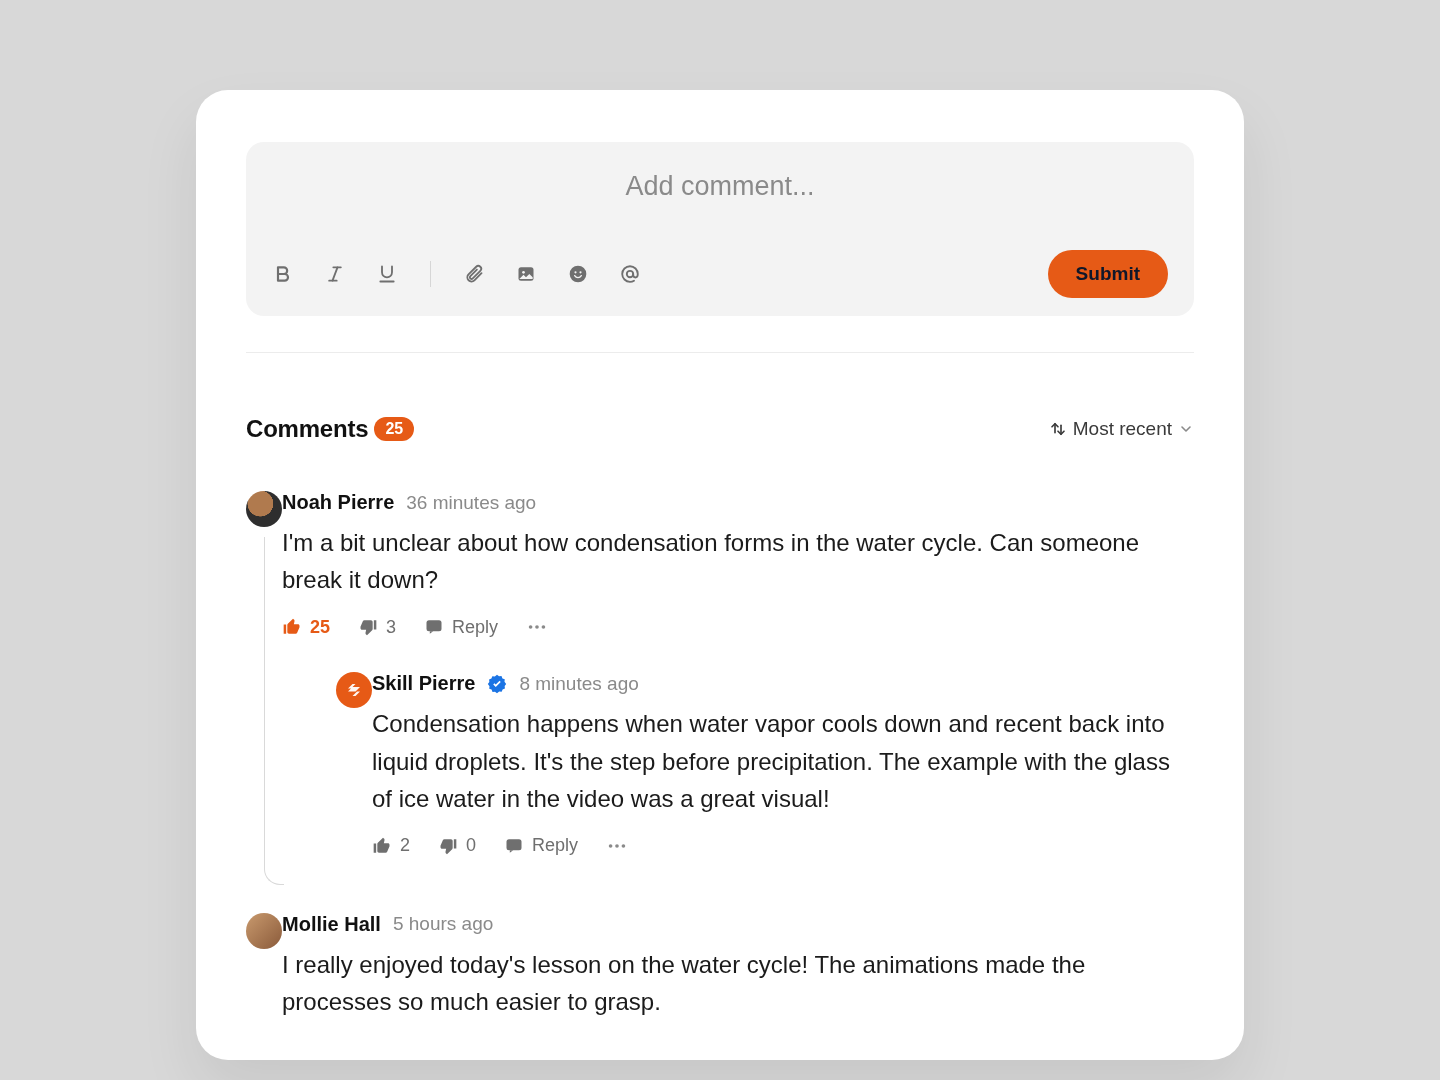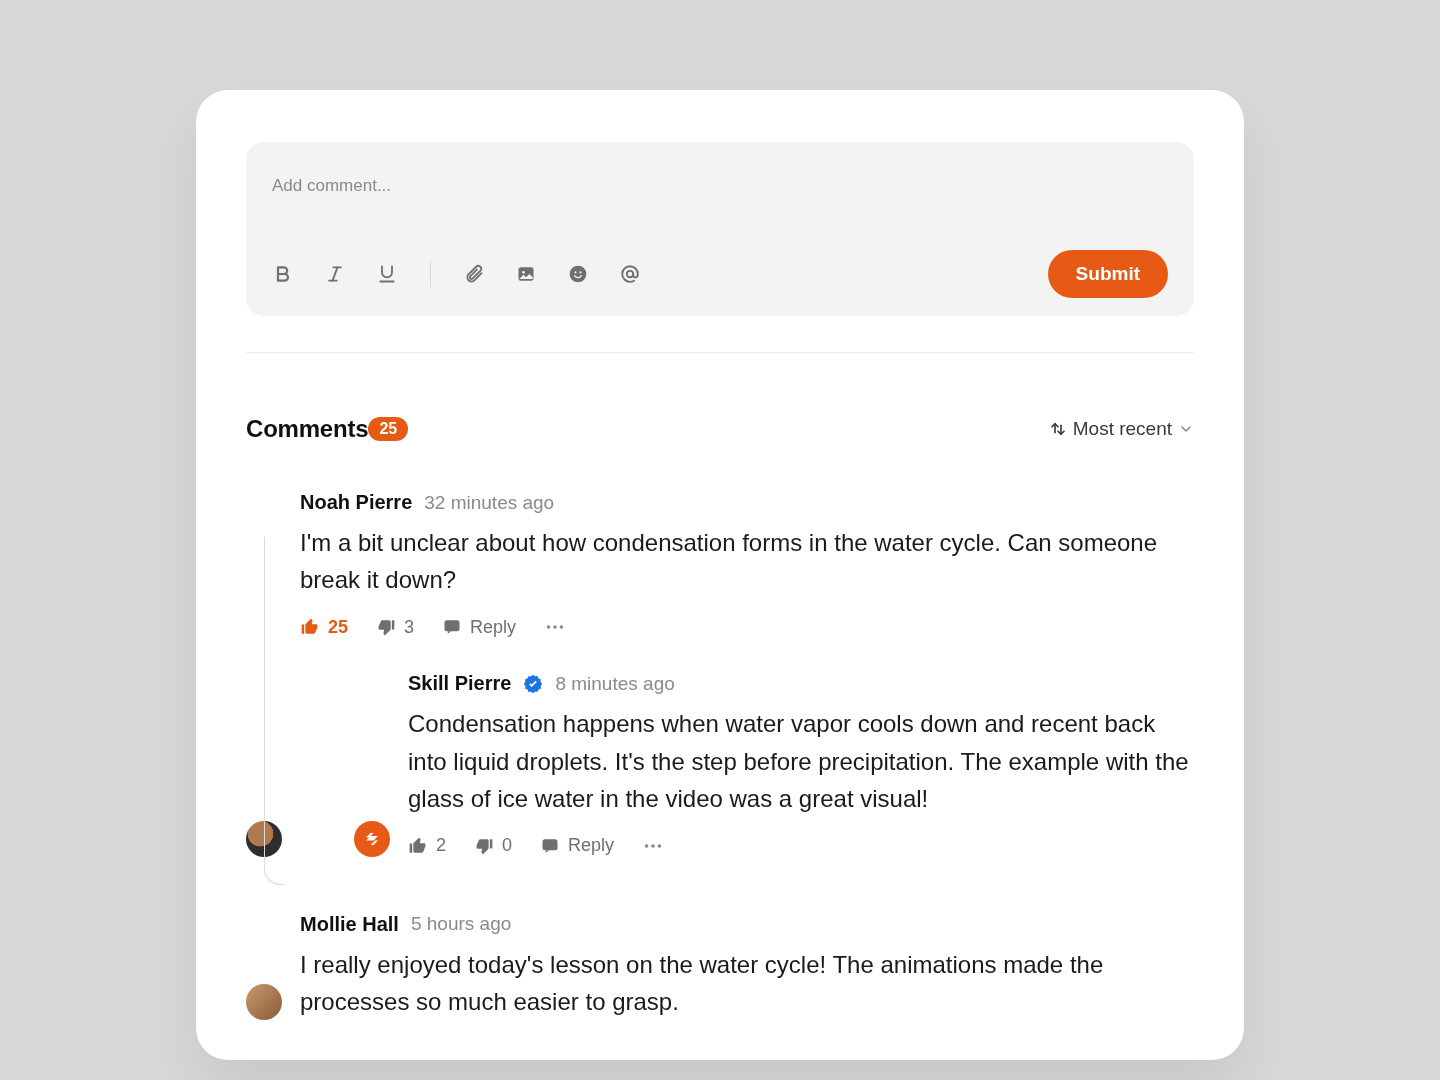--- a/index.html
+++ b/index.html
@@ -25,80 +25,81 @@
 
   
   .composer {
     background: #f3f3f3;
     border-radius: 18px;
     padding: 26px 26px 18px;
   }
   .composer-input {
     border: none;
     background: transparent;
-    font-size: 17px;
+    font-size: 27px;
     color: #111;
     width: 100%;
     outline: none;
     min-height: 36px;
+    text-align: center;
   }
   .composer-input::placeholder { color: #8a8a8a; }
   .composer-row {
     display: flex;
     align-items: center;
     justify-content: space-between;
     margin-top: 46px;
   }
   .toolbar {
     display: flex;
     align-items: center;
     gap: 30px;
   }
   .tool-icon { color: #6f6f6f; display:flex; align-items:center; justify-content:center; width:22px; height:22px; cursor:pointer; }
   .tool-sep { width:1px; height:26px; background:#d6d6d6; margin: 0 2px; }
   .submit-btn {
     background: #e65a16;
-    color: #ffffff;
+    color: #0f172a;
     border: none;
     border-radius: 999px;
     font-size: 19px;
     font-weight: 600;
     padding: 13px 28px;
     cursor: pointer;
     text-align: center;
   }
 
   .divider { height:1px; background:#ececec; margin: 36px 0 0; }
 
   
   .header {
     display: flex;
     align-items: center;
     justify-content: space-between;
     margin-top: 62px;
   }
-  .header-left { display:flex; align-items:center; gap:0; }
+  .header-left { display:flex; align-items:center; gap:6px; }
   .header-title { font-size: 24px; font-weight: 700; letter-spacing: -0.2px; }
   .count-badge {
     background: #e65a16;
     color: #fff;
     font-weight: 700;
     font-size: 16px;
     border-radius: 999px;
     padding: 3px 11px;
   }
   .sort {
     display:flex; align-items:center; gap:6px;
     font-size: 19px; font-weight: 500; color:#3a3a3a; cursor:pointer;
   }
   .sort svg { color:#3a3a3a; }
 
   
   .comments { margin-top: 48px; }
-  .comment { display:flex; gap:18px; position:relative;align-items:flex-end; }
+  .comment { display:flex; position:relative; }
   .comment + .comment { margin-top: 56px; }
   .avatar {
     width: 36px; height:36px; border-radius:50%;
     flex: 0 0 36px;
     display:flex; align-items:center; justify-content:center;
     font-size:16px; color:#fff; font-weight:600;
     background:#777;
   }
   .avatar.brand { background:#e65a16; }
   .c-body { flex:1; }
@@ -209,21 +210,21 @@
   </div>
 
   <div class="comments">
 
     <div class="comment">
       <div class="thread-line"></div>
       <div class="avatar avatar-img-a"></div>
       <div class="c-body">
         <div class="c-head">
           <span class="c-author">Noah Pierre</span>
-          <span class="c-time">32 minutes ago</span>
+          <span class="c-time">36 minutes ago</span>
         </div>
         <div class="c-text">I'm a bit unclear about how condensation forms in the water cycle. Can someone break it down?</div>
         <div class="c-actions">
           <span class="act active">
             <svg width="20" height="20" viewBox="0 0 24 24" fill="currentColor">
                 <path d="M2 20h3V9H2v11zm19-9.5c0-1-.8-1.8-1.8-1.8h-5l.8-3.7V4.4c0-.4-.2-.8-.4-1L13.2 2 7 8.2c-.4.4-.6.9-.6 1.4V18c0 1.1.9 2 2 2h8c.8 0 1.5-.5 1.8-1.2l2.7-6.3c.1-.2.1-.4.1-.6v-1.4z"></path>
               </svg>
             <span class="count">25</span>
           </span>
           <span class="act">

